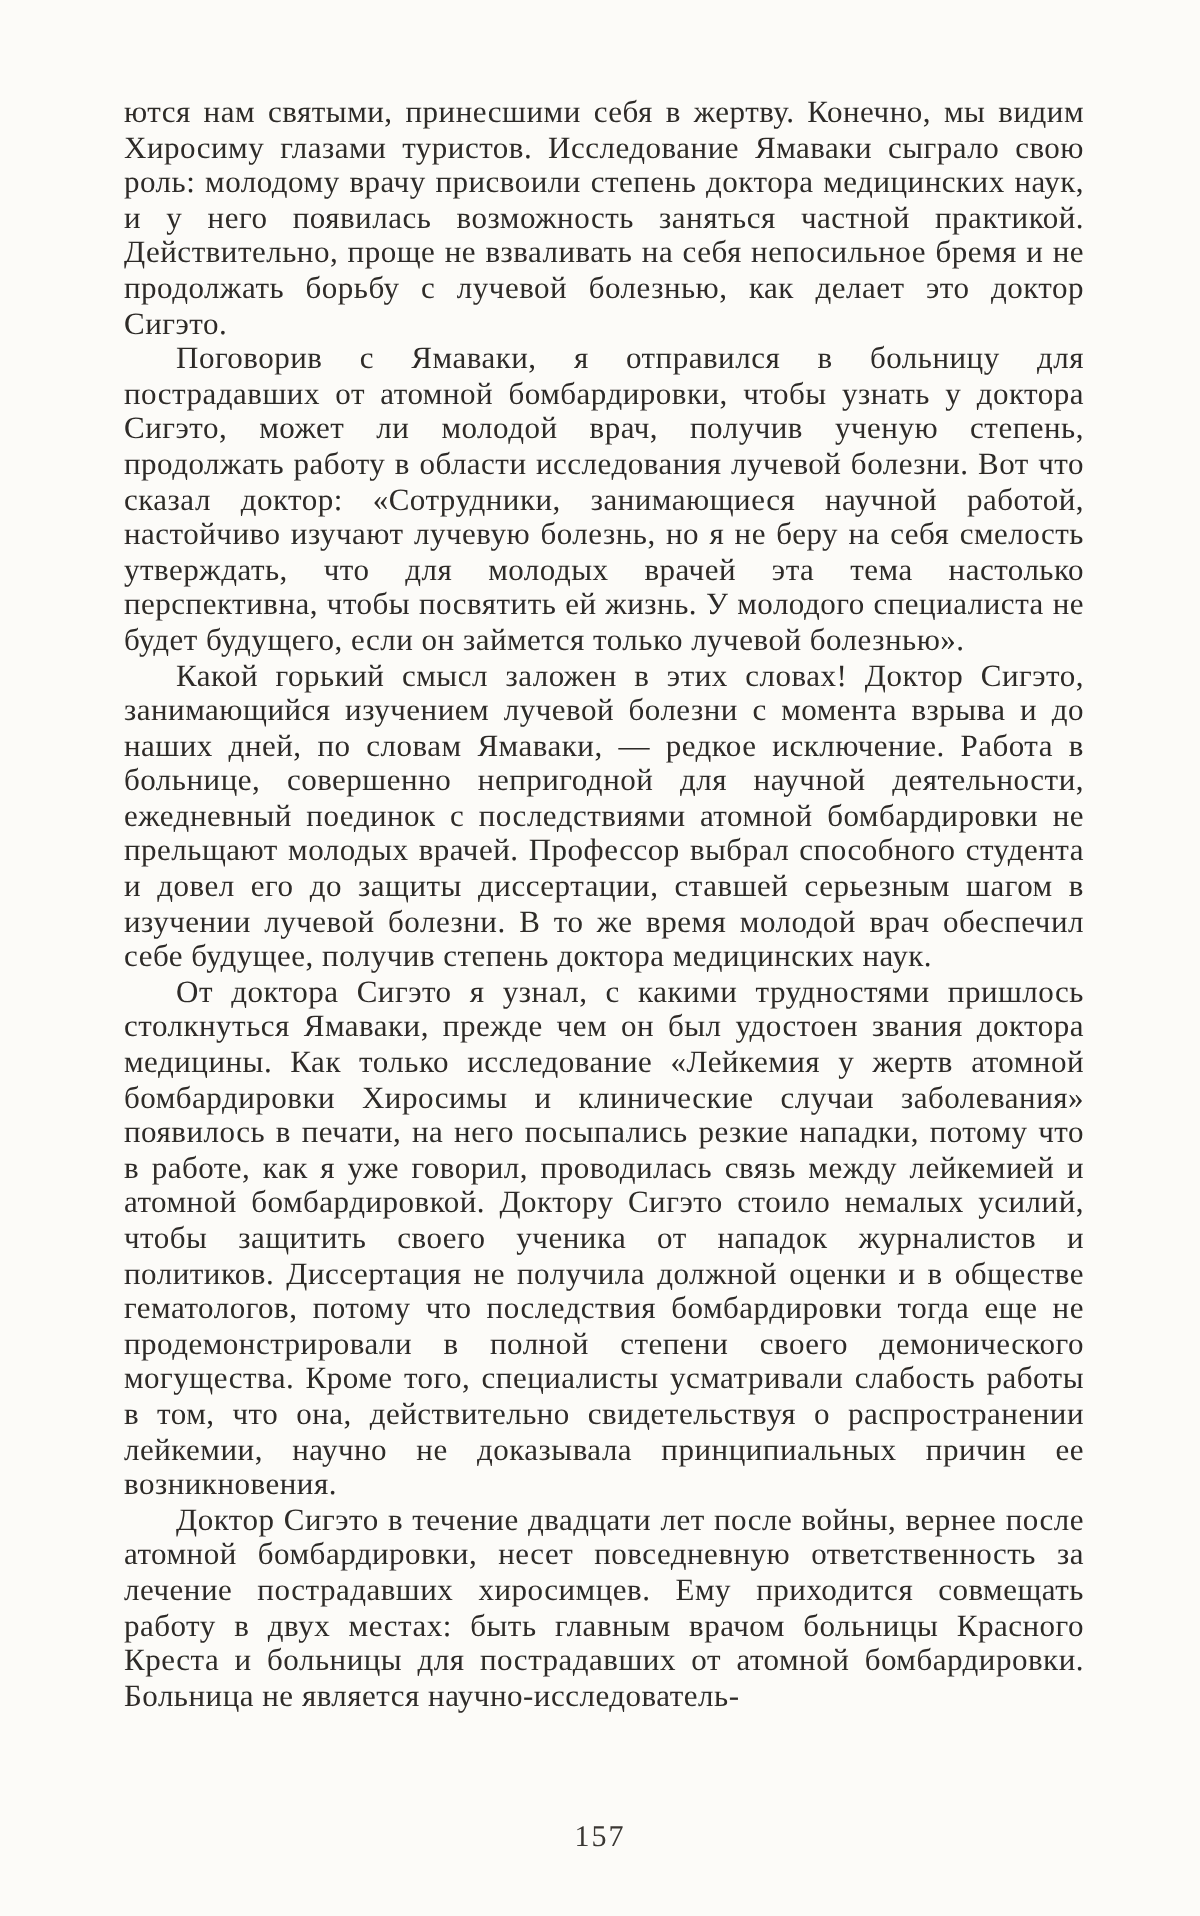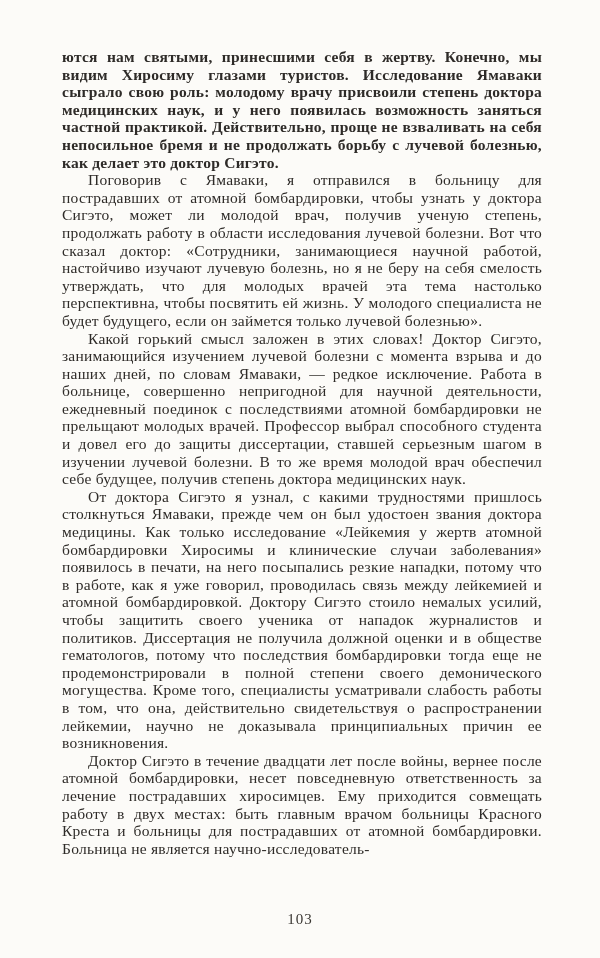--- a/index.html
+++ b/index.html
@@ -30,21 +30,20 @@
   }
   .text-block p {
     margin: 0;
     padding: 0;
     text-indent: 26px;
     hyphens: auto;
     -webkit-hyphens: auto;
   }
   .text-block p.no-indent {
     text-indent: 0;
-    font-weight: bold;
   }
   .page-number {
     position: absolute;
     bottom: 30px;
     left: 0;
     right: 0;
     text-align: center;
     font-size: 15px;
     letter-spacing: 1px;
     color: #3a3733;
@@ -54,14 +53,14 @@
 <body>
 
 <div class="page">
   <div class="text-block">
     <p class="no-indent">ются нам святыми, принесшими себя в жертву. Конечно, мы видим Хиросиму глазами туристов. Исследование Ямаваки сыграло свою роль: молодому врачу присвоили степень доктора медицинских наук, и у него появилась возможность заняться частной практикой. Действительно, проще не взваливать на себя непосильное бремя и не продолжать борьбу с лучевой болезнью, как делает это доктор Сигэто.</p>
     <p>Поговорив с Ямаваки, я отправился в больницу для пострадавших от атомной бомбардировки, чтобы узнать у доктора Сигэто, может ли молодой врач, получив ученую степень, продолжать работу в области исследования лучевой болезни. Вот что сказал доктор: «Сотрудники, занимающиеся научной работой, настойчиво изучают лучевую болезнь, но я не беру на себя смелость утверждать, что для молодых врачей эта тема настолько перспективна, чтобы посвятить ей жизнь. У молодого специалиста не будет будущего, если он займется только лучевой болезнью».</p>
     <p>Какой горький смысл заложен в этих словах! Доктор Сигэто, занимающийся изучением лучевой болезни с момента взрыва и до наших дней, по словам Ямаваки, — редкое исключение. Работа в больнице, совершенно непригодной для научной деятельности, ежедневный поединок с последствиями атомной бомбардировки не прельщают молодых врачей. Профессор выбрал способного студента и довел его до защиты диссертации, ставшей серьезным шагом в изучении лучевой болезни. В то же время молодой врач обеспечил себе будущее, получив степень доктора медицинских наук.</p>
     <p>От доктора Сигэто я узнал, с какими трудностями пришлось столкнуться Ямаваки, прежде чем он был удостоен звания доктора медицины. Как только исследование «Лейкемия у жертв атомной бомбардировки Хиросимы и клинические случаи заболевания» появилось в печати, на него посыпались резкие нападки, потому что в работе, как я уже говорил, проводилась связь между лейкемией и атомной бомбардировкой. Доктору Сигэто стоило немалых усилий, чтобы защитить своего ученика от нападок журналистов и политиков. Диссертация не получила должной оценки и в обществе гематологов, потому что последствия бомбардировки тогда еще не продемонстрировали в полной степени своего демонического могущества. Кроме того, специалисты усматривали слабость работы в том, что она, действительно свидетельствуя о распространении лейкемии, научно не доказывала принципиальных причин ее возникновения.</p>
     <p>Доктор Сигэто в течение двадцати лет после войны, вернее после атомной бомбардировки, несет повседневную ответственность за лечение пострадавших хиросимцев. Ему приходится совмещать работу в двух местах: быть главным врачом больницы Красного Креста и больницы для пострадавших от атомной бомбардировки. Больница не является научно-исследователь-</p>
   </div>
-  <div class="page-number">103</div>
+  <div class="page-number">157</div>
 </div>
 
 </body></html>

